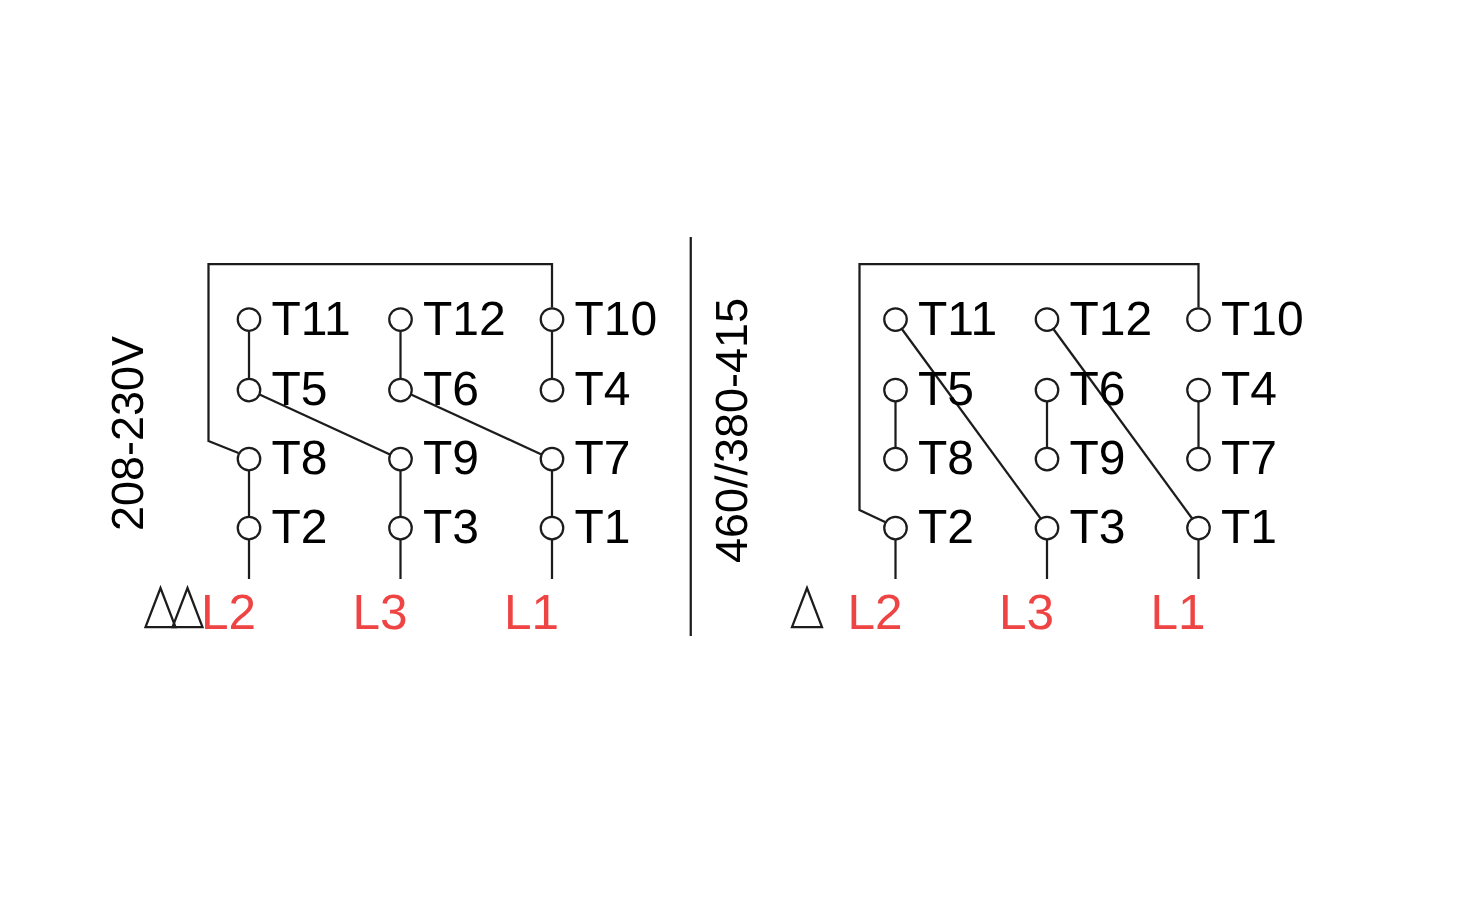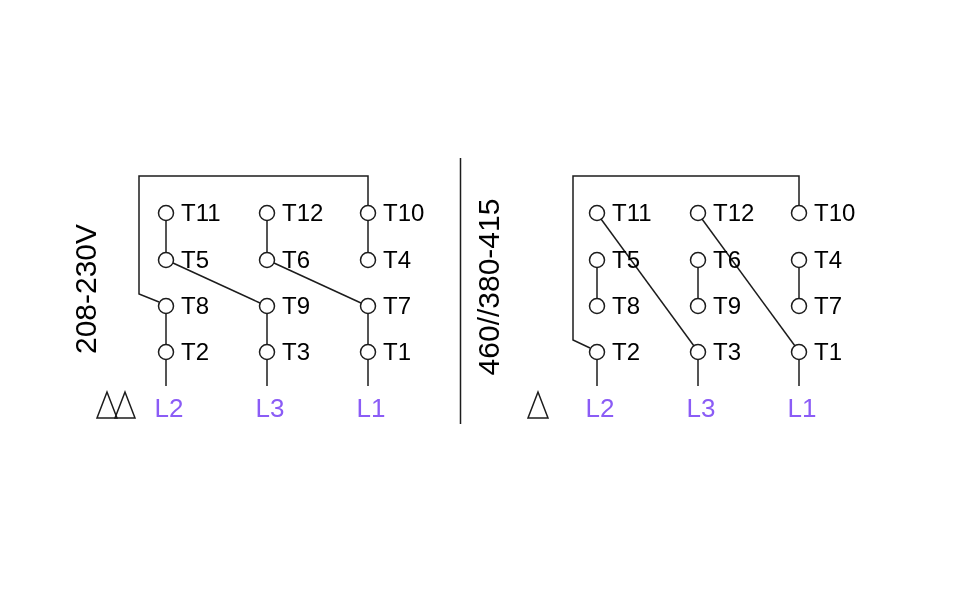--- a/index.html
+++ b/index.html
@@ -8,33 +8,33 @@
   .canvas {
     position: relative;
     width: 976px;
     height: 600px;
     background: #ffffff;
     overflow: hidden;
   }
   .canvas svg { position: absolute; left: 0; top: 0; }
   .tlabel {
     position: absolute;
-    font-size: 24px;
+    font-size: 32px;
     line-height: 33px;
     color: #000000;
     white-space: nowrap;
     text-align: right;
   }
   .llabel {
     position: absolute;
-    font-size: 26px;
+    font-size: 33px;
     line-height: 34px;
     width: 70px;
-    text-align: center;
-    color: #8b5cf6;
+    text-align: left;
+    color: #ef4444;
     white-space: nowrap;
   }
   .vlabel {
     position: absolute;
     font-size: 30px;
     color: #000000;
     white-space: nowrap;
     transform: translate(-50%, -50%) rotate(-90deg);
   }
 </style>

